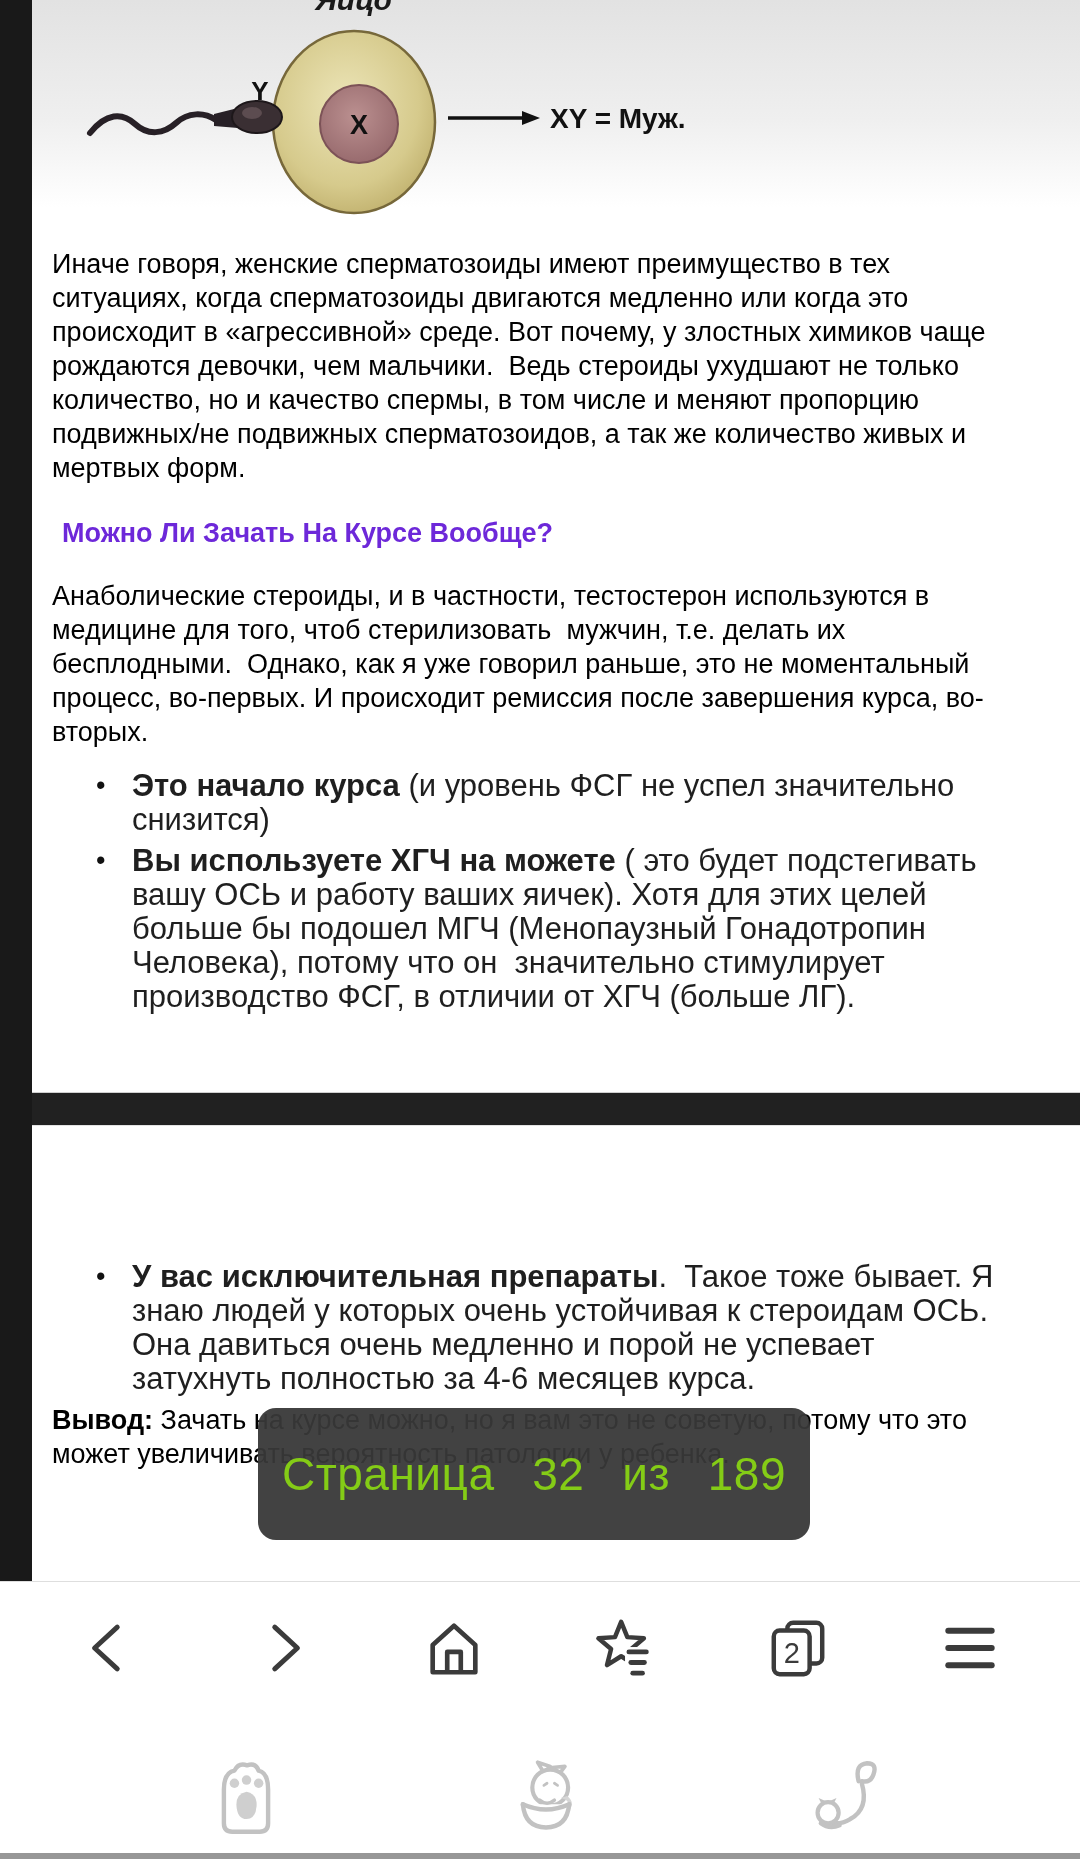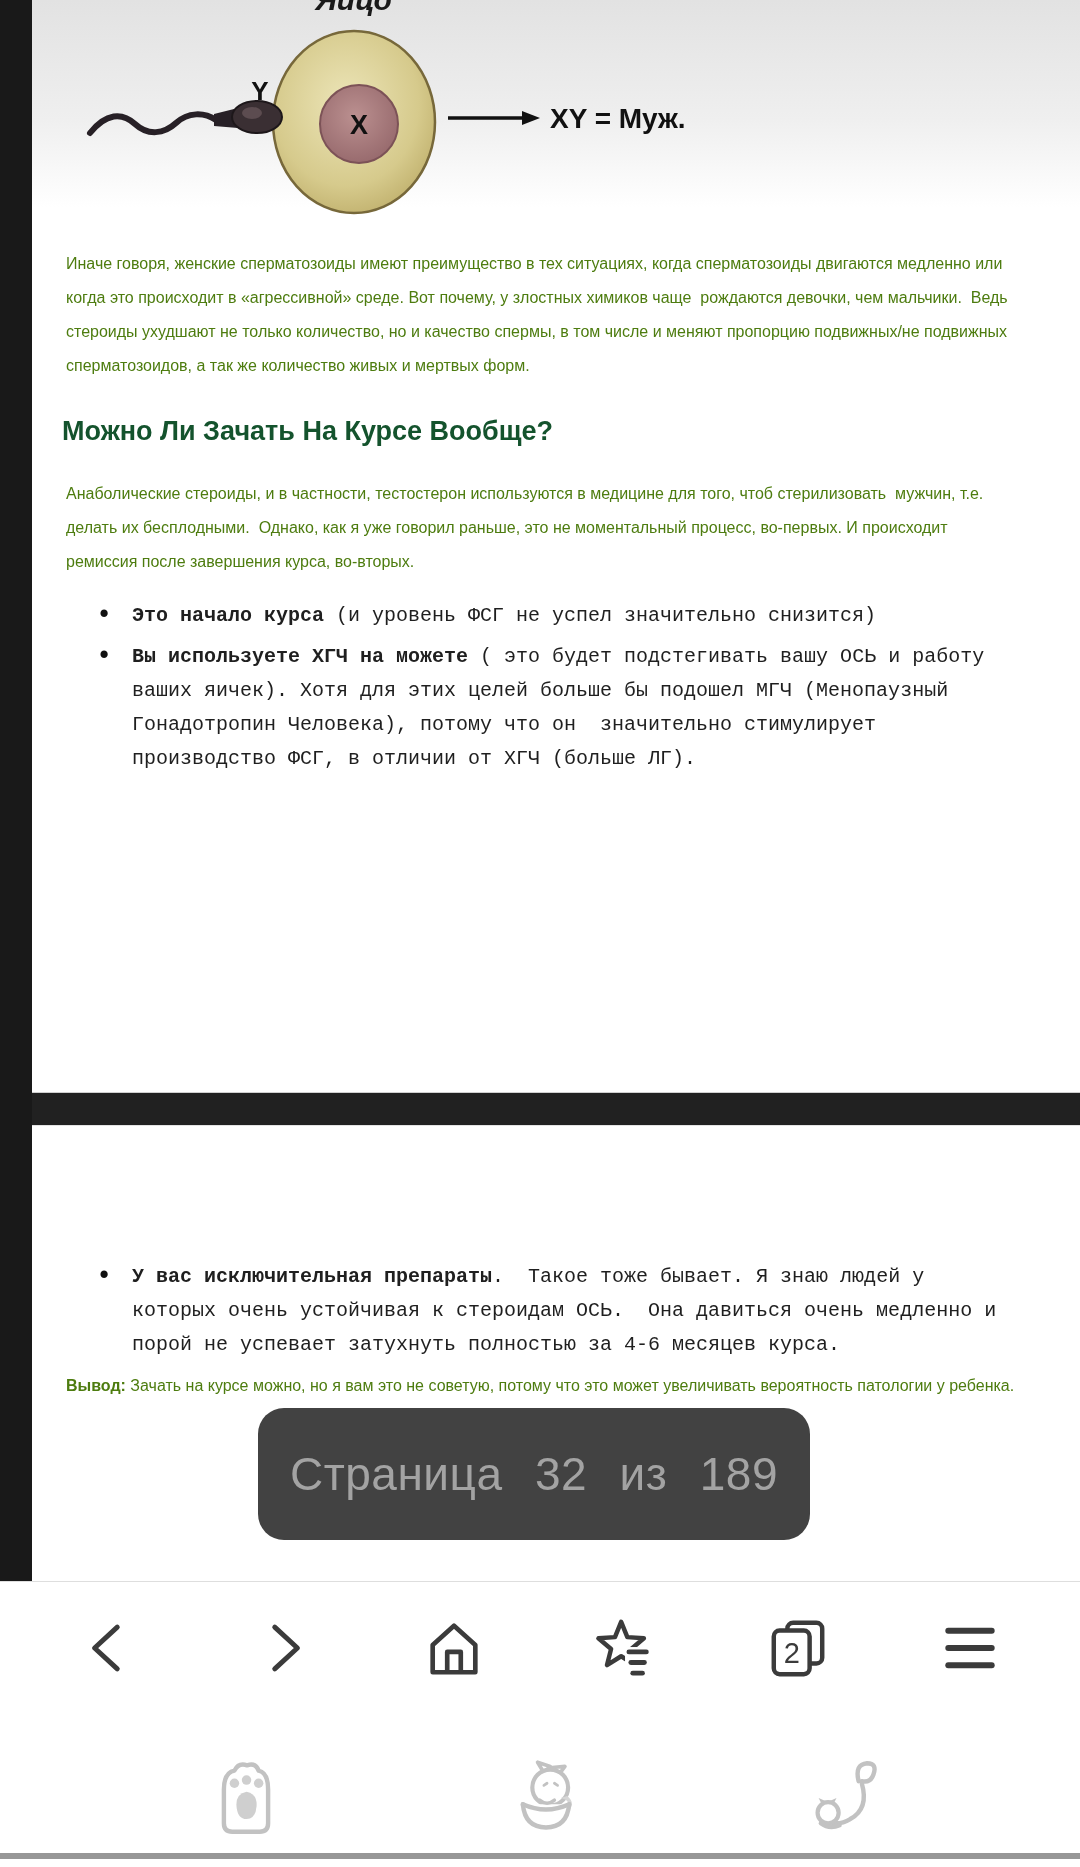--- a/index.html
+++ b/index.html
@@ -13,43 +13,43 @@
   .left-strip { position:absolute; left:0; top:0; width:32px; height:1581px; background:#191919; }
   .doc { position:absolute; left:32px; top:0; width:1048px; }
 
   .page { background:#fff; }
   .page1 { height:1085px; overflow:hidden; }
   .page2 { height:450px; overflow:hidden; padding-top:129px; }
 
   .illustration { width:1048px; height:218px; display:block; }
 
   .para, .conclusion {
-    padding: 0 64px 0 34px;
-    font-size: 16px; line-height: 34px; color:#4d7c0f;
+    padding: 0 64px 0 20px;
+    font-size: 27px; line-height: 34px; color:#000000;
   }
   .para span, .conclusion span, .doc li span, .doc li b { white-space: pre-wrap; }
   .p1 { margin-top: 29px; }
-  .heading { margin-top: 32px; padding-left: 30px; font-size: 27px; line-height: 32px; font-weight: bold; color:#14532d; }
+  .heading { margin-top: 32px; padding-left: 30px; font-size: 27px; line-height: 32px; font-weight: bold; color:#6d28d9; }
   .p2 { margin-top: 30px; }
   .p3 { margin-top: 30px; }
 
   .doc ul { list-style:none; margin-top: 20px; padding: 0 70px 0 100px; }
-  .doc li { position: relative; font-size: 20px; line-height: 34px; margin-bottom: 7px; font-family: Liberation Mono, monospace; }
+  .doc li { position: relative; font-size: 31px; line-height: 34px; margin-bottom: 7px; }
   .doc li::before { content:"•"; position:absolute; left:-36px; top:-1px; font-size:27px; color:#111; }
   .page2 ul { margin-top: 0; }
   .conclusion { margin-top: 7px; }
 
   .page-gap { height: 46px; background:#fff; padding: 7px 0 5px; }
   .page-gap .band { height:100%; background:#212121; border-top:1px solid #cfcfcf; border-bottom:1px solid #e3e3e3; }
 
   .toast {
     position:absolute; left:258px; top:1408px; width:552px; height:132px;
-    background: rgba(56,56,56,0.95); border-radius: 26px;
+    background: rgba(56,56,56,0.95); border-radius: 18px;
     display:flex; align-items:center; justify-content:space-between;
-    padding: 0 32px; color:#a3a3a3; font-size:46px; letter-spacing:0.5px;
+    padding: 0 24px; color:#84cc16; font-size:46px; letter-spacing:0.5px;
     z-index: 5;
   }
 
   .toolbar {
     position:absolute; left:0; top:1581px; width:1080px; height:132px;
     background:#fff; border-top:1px solid #dedede;
     display:flex; align-items:center; justify-content:space-around; padding:0 24px;
     z-index: 6;
   }
   .tbtn { background:none; border:none; width:90px; height:92px; display:flex; align-items:center; justify-content:center; cursor:pointer; }

